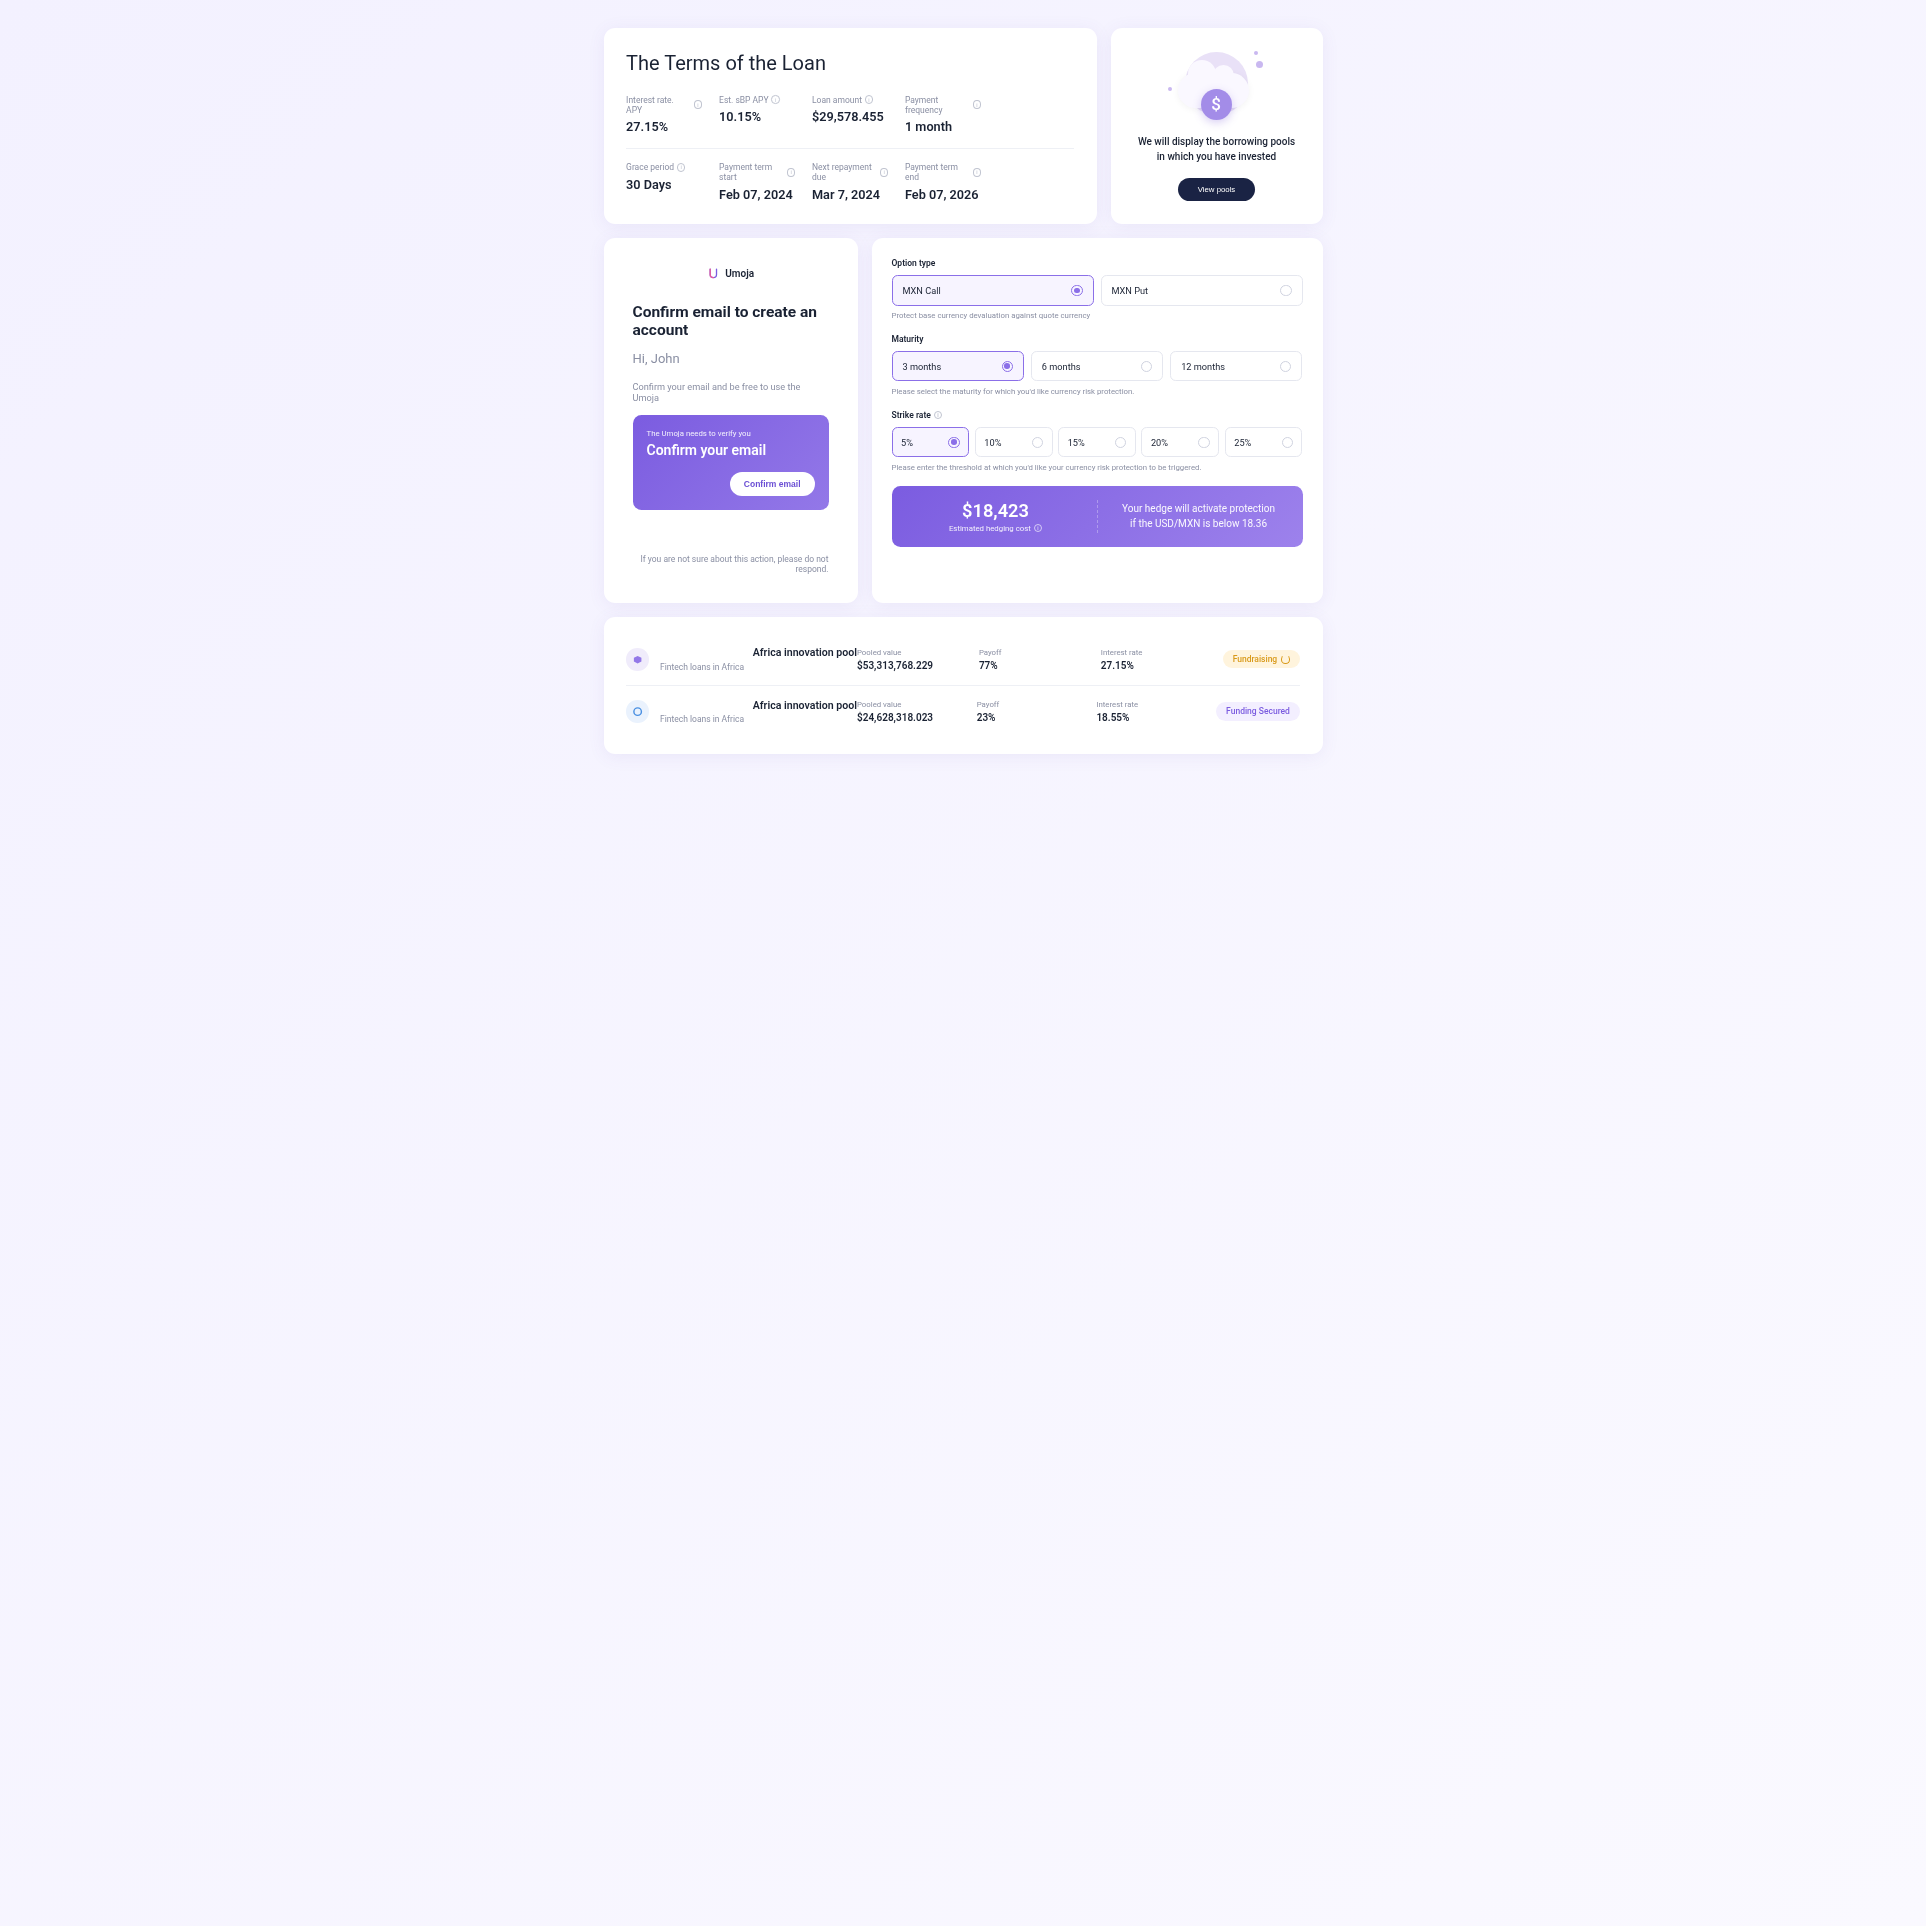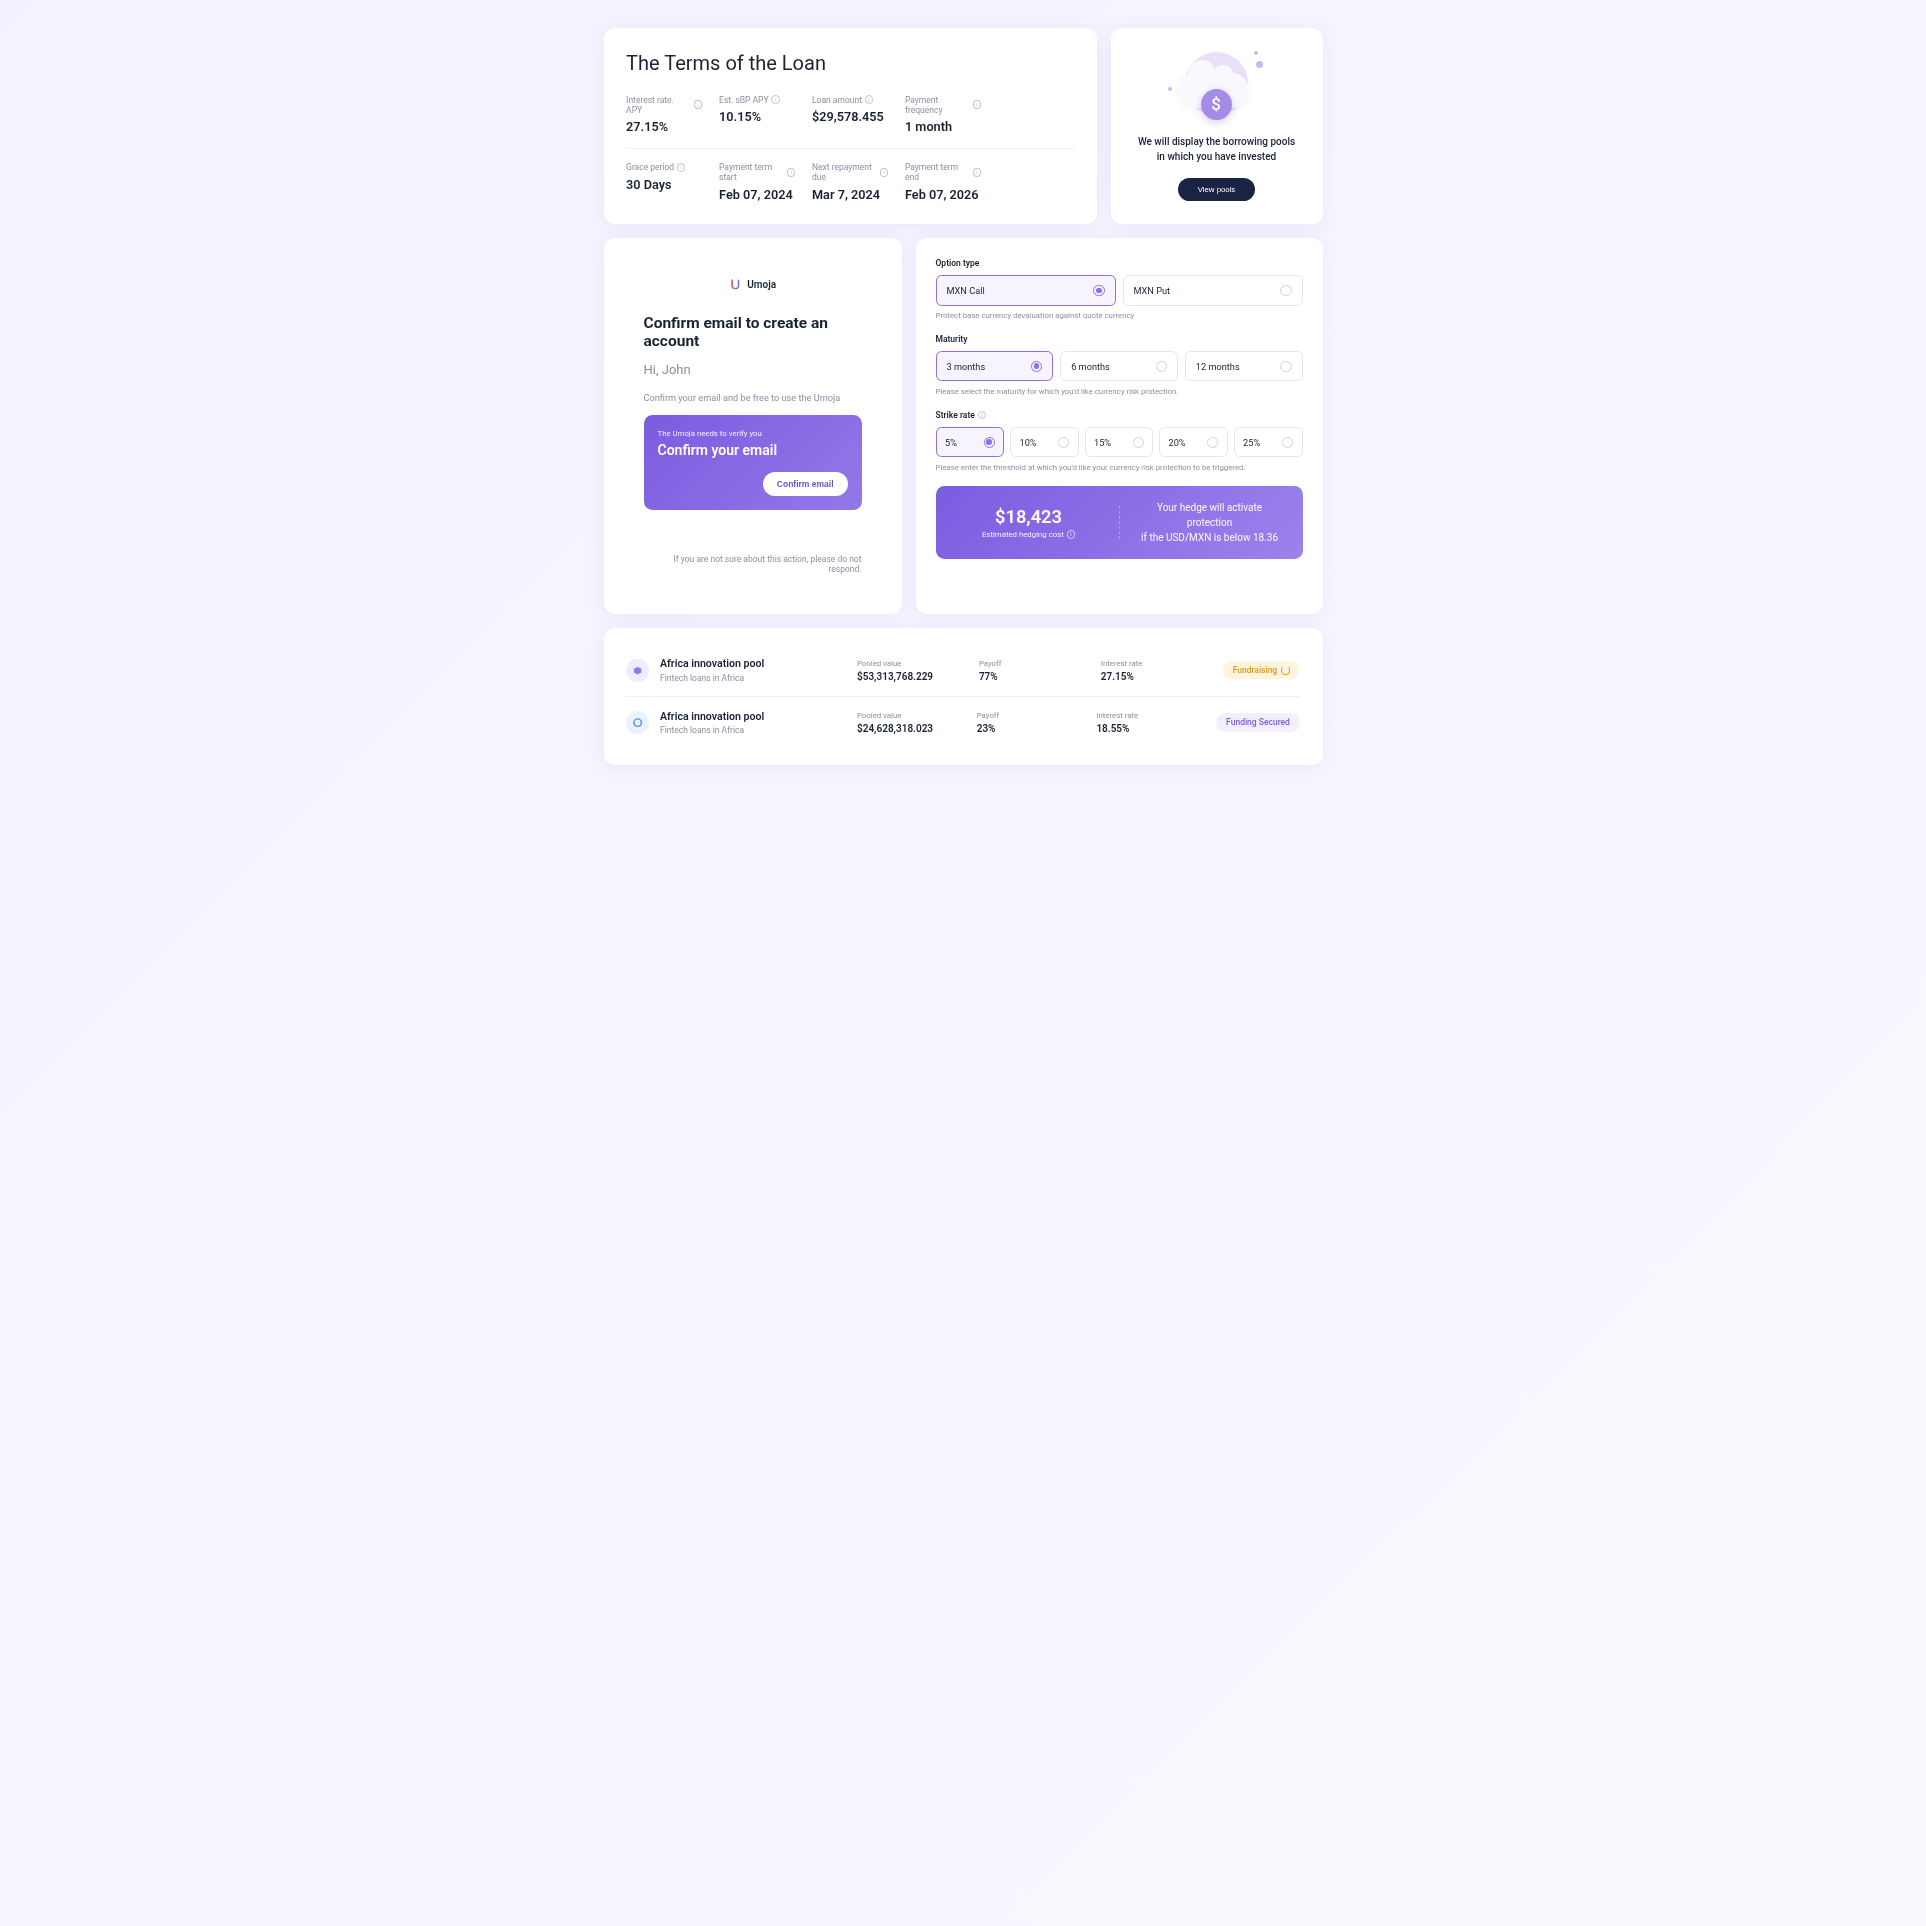--- a/index.html
+++ b/index.html
@@ -168,22 +168,22 @@
       border: none;
       padding: 7px 20px;
       border-radius: 17px;
       font-size: 7.8px;
       font-weight: 500;
       cursor: pointer;
     }
     
     
     .email-card {
-      width: 298px;
-      padding: 40px;
+      width: 254px;
+      padding: 29px;
     }
     .logo-row {
       display: flex;
       align-items: center;
       justify-content: center;
       gap: 5.6px;
       margin-bottom: 22.6px;
     }
     .logo-icon {
       width: 12.7px;
@@ -397,20 +397,21 @@
       background: #eaf2fd;
     }
     .pool-name-col {
       width: 197px;
     }
     .pool-name {
       font-size: 10.6px;
       font-weight: 600;
       color: #1a2233;
       margin-bottom: 2.8px;
+      text-align: right;
     }
     .pool-desc {
       font-size: 8.5px;
       color: #8a8fa3;
     }
     .pool-stat {
       flex: 1;
     }
     .pool-stat-label {
       font-size: 7.8px;

